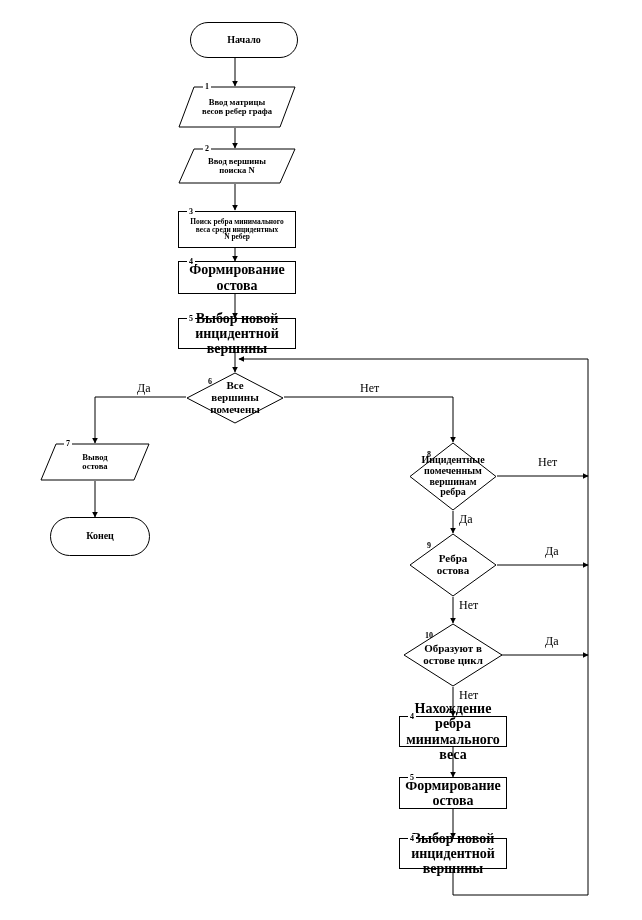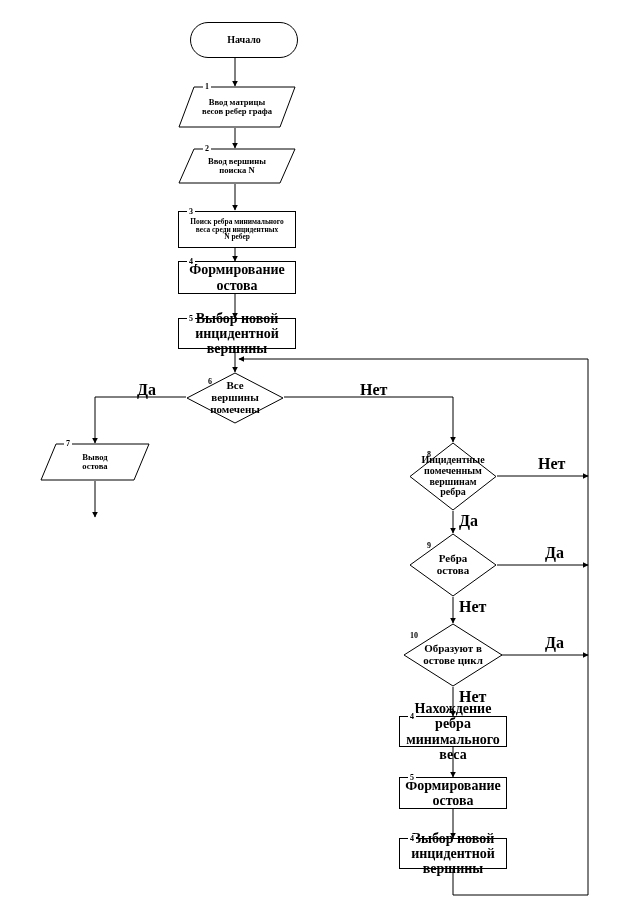--- a/index.html
+++ b/index.html
@@ -96,22 +96,22 @@
     position: absolute;
     left: 0; top: 0;
     width: 100%; height: 100%;
   }
   .dec .label { font-size: 11px; }
   .dec.tiny .label { font-size: 10px; }
 
   
   .edgelabel {
     position: absolute;
-    font-size: 16px;
-    font-weight: bold;
+    font-size: 12px;
+    font-weight: normal;
     color: #000000;
     white-space: nowrap;
   }
 </style>
 </head>
 <body>
 
 <div id="canvas">
 
   <svg id="wires" viewBox="0 0 642 920" xmlns="http://www.w3.org/2000/svg">
@@ -219,20 +219,23 @@
 
   <div class="node io" style="left:40px; top:443px; width:110px; height:38px;">
     <svg viewBox="0 0 110 38" preserveAspectRatio="none">
       <polygon points="16,1 109,1 94,37 1,37" fill="#ffffff" stroke="#000000" stroke-width="1"></polygon>
     </svg>
     <div class="label">Вывод
 остова</div>
     <div class="stepnum" style="left:24px; top:-4px;">7</div>
   </div>
 
+  <div class="node term" style="left:50px; top:517px; width:100px; height:39px;">
+    <div class="label">Конец</div>
+  </div>
 
   <div class="node dec tiny" style="left:409px; top:442px; width:88px; height:69px;">
     <svg viewBox="0 0 88 69" preserveAspectRatio="none">
       <polygon points="44,1 87,34.5 44,68 1,34.5" fill="#ffffff" stroke="#000000" stroke-width="1"></polygon>
     </svg>
     <div class="label">Инцидентные
 помеченным
 вершинам
 ребра</div>
     <div class="stepnum" style="left:16px; top:8px; background:transparent;">8</div>
@@ -246,21 +249,21 @@
 остова</div>
     <div class="stepnum" style="left:16px; top:8px; background:transparent;">9</div>
   </div>
 
   <div class="node dec" style="left:403px; top:623px; width:100px; height:64px;">
     <svg viewBox="0 0 100 64" preserveAspectRatio="none">
       <polygon points="50,1 99,32 50,63 1,32" fill="#ffffff" stroke="#000000" stroke-width="1"></polygon>
     </svg>
     <div class="label">Образуют в
 остове цикл</div>
-    <div class="stepnum" style="left:5px; top:8px; background:transparent;">10</div>
+    <div class="stepnum" style="left:20px; top:8px; background:transparent;">10</div>
   </div>
 
   <div class="node proc" style="left:399px; top:716px; width:108px; height:31px;">
     <div class="label">Нахождение ребра
 минимального веса</div>
     <div class="stepnum" style="left:8px; top:-5px;">4</div>
   </div>
 
   <div class="node proc" style="left:399px; top:777px; width:108px; height:32px;">
     <div class="label">Формирование

